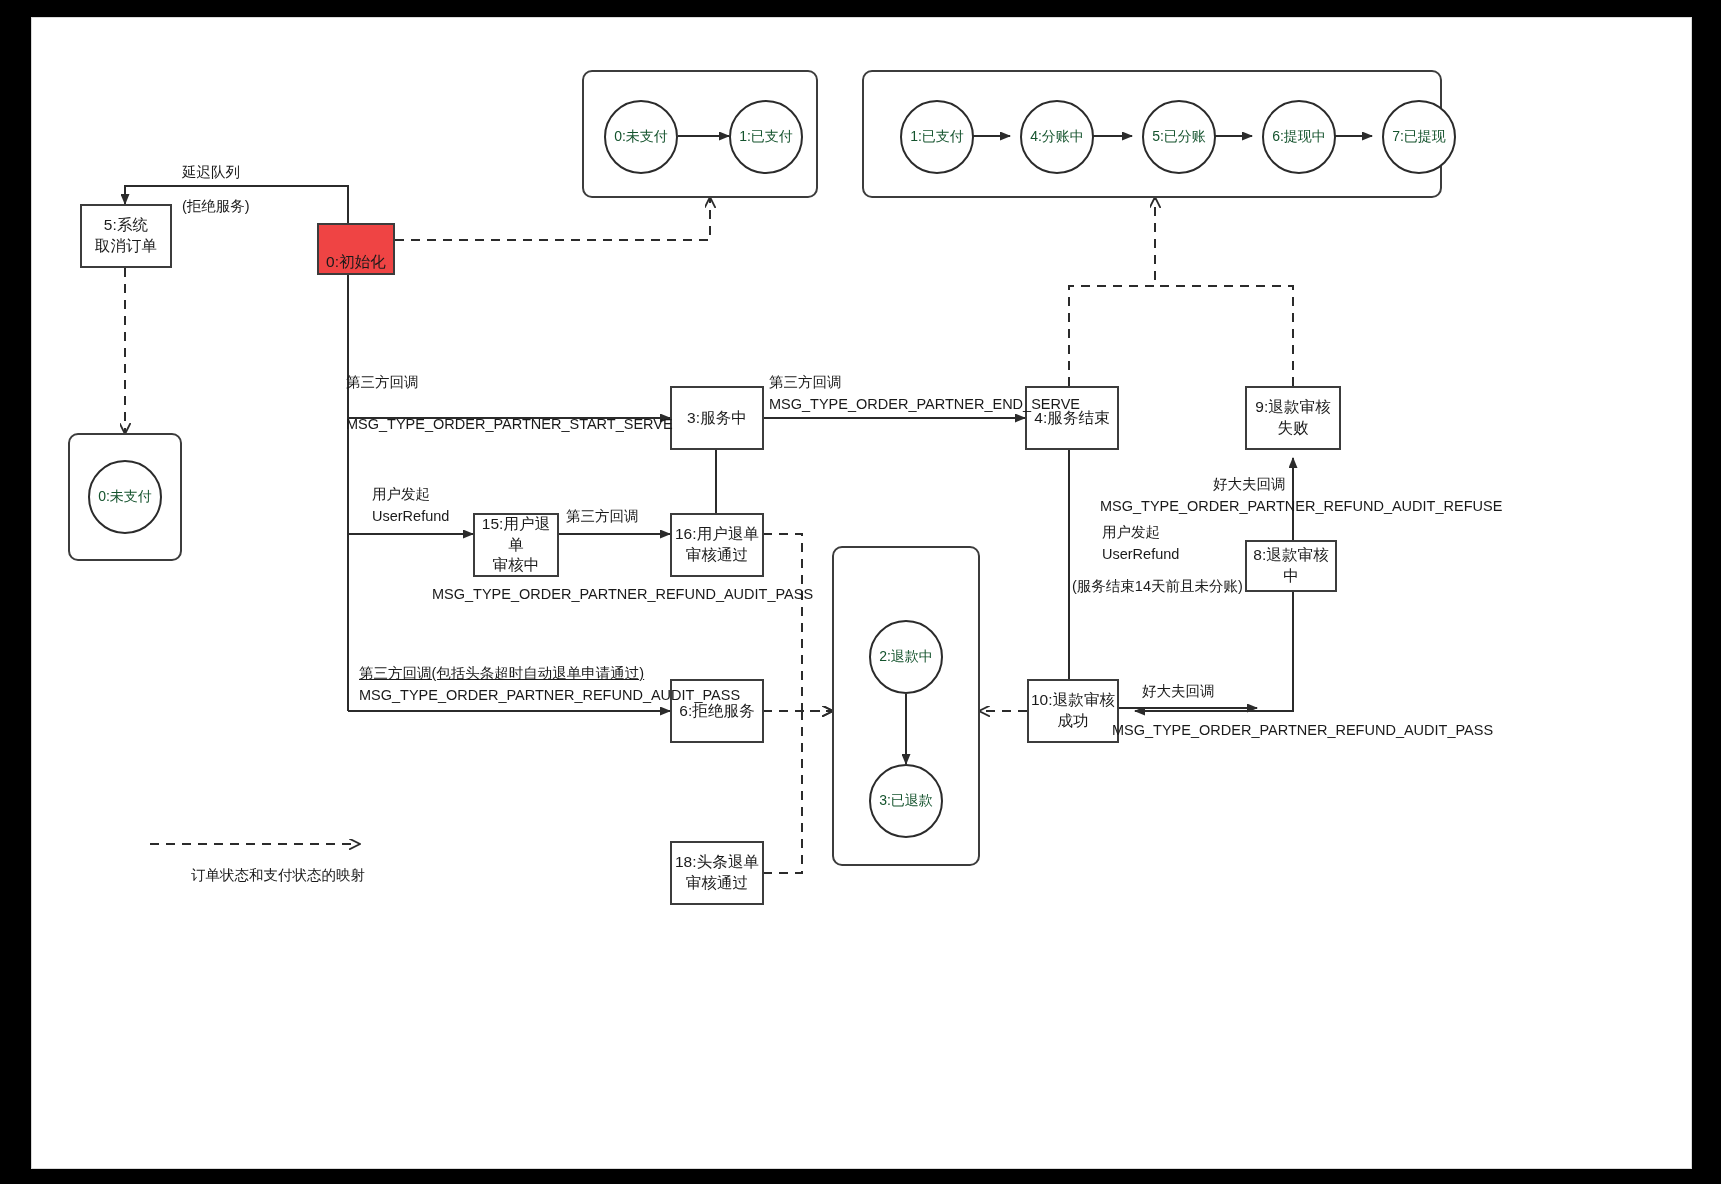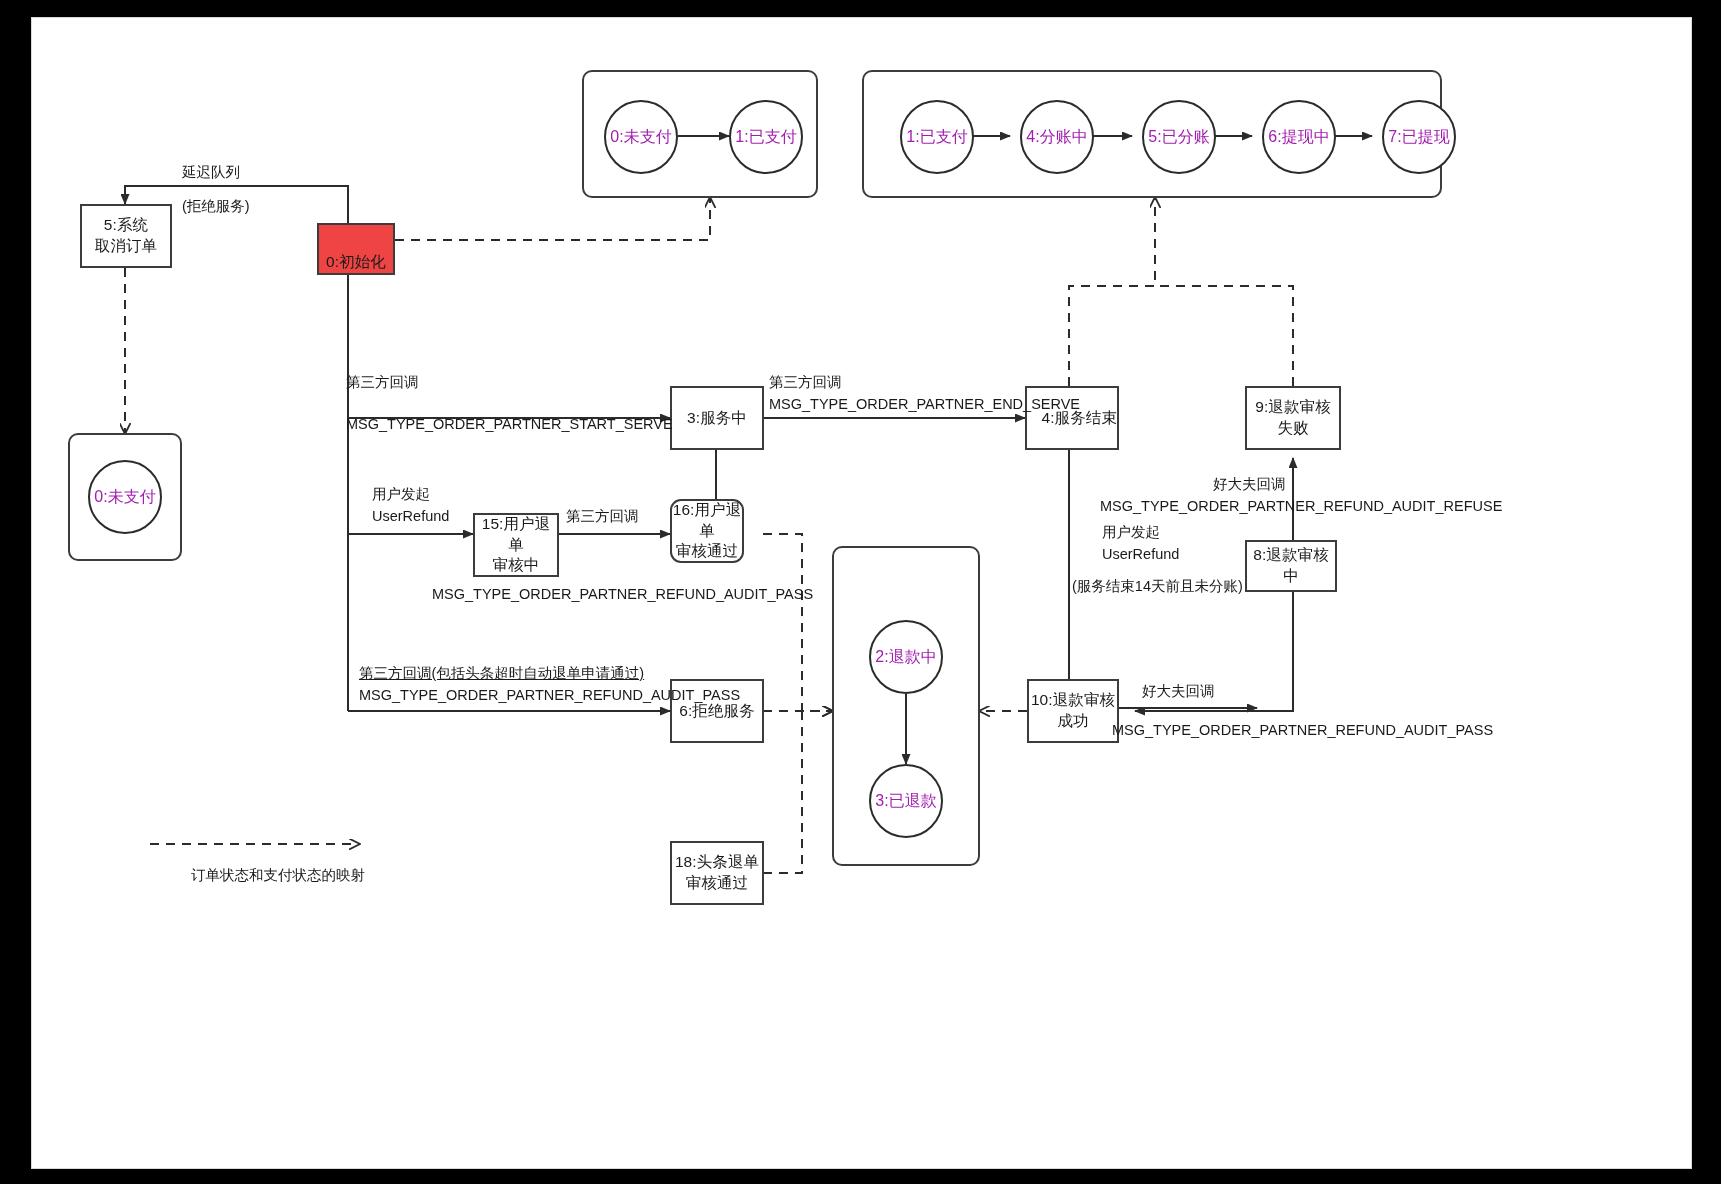--- a/index.html
+++ b/index.html
@@ -5,21 +5,21 @@
   html,body{margin:0;padding:0;background:#000;}
   body{font-family:"Liberation Sans","DejaVu Sans",sans-serif;}
   #stage{position:relative;width:1721px;height:1184px;background:#000;overflow:hidden;}
   #canvas{position:absolute;left:31px;top:17px;width:1659px;height:1150px;background:#fff;border:1px solid #d9d9d9;}
   .node{position:absolute;box-sizing:border-box;border:2px solid #3c3c3c;background:#fff;
         display:flex;align-items:center;justify-content:center;text-align:center;
         font-size:15.5px;color:#1a1a1a;line-height:1.35;letter-spacing:.1px;}
   .node.yellow{background:#ef4444;border-color:#3c3c3c;align-items:flex-end;}
   .circle{position:absolute;box-sizing:border-box;border:2px solid #2b2b2b;border-radius:50%;background:#fff;
           display:flex;align-items:center;justify-content:center;text-align:center;
-          font-size:16px;color:#a21caf;}
+          font-size:14px;color:#14532d;}
   .group{position:absolute;box-sizing:border-box;border:2px solid #3c3c3c;border-radius:10px;background:transparent;}
   .lbl{position:absolute;font-size:14.5px;color:#1a1a1a;text-align:left;line-height:1.45;white-space:pre;}
   svg.edges{position:absolute;left:0;top:0;width:100%;height:100%;overflow:visible;}
   .legend-txt{position:absolute;font-size:14.5px;color:#1a1a1a;}
 </style>
 </head>
 <body>
 
 <div id="stage">
   <div id="canvas">
@@ -113,35 +113,35 @@
 取消订单</span></div>
 
     <div class="node yellow" style="left:285px;top:205px;width:78px;height:52px;">
         <span>0:初始化</span>
       </div>
 
     <div class="node" style="left:638px;top:368px;width:94px;height:64px;">
         <span>3:服务中</span>
       </div>
 
-    <div class="node" style="left:993px;top:368px;width:94px;height:64px;justify-content:flex-end;">
+    <div class="node" style="left:993px;top:368px;width:94px;height:64px;">
         <span>4:服务结束</span>
       </div>
 
     <div class="node" style="left:1213px;top:368px;width:96px;height:64px;white-space:pre-line;"><span>9:退款审核
 失败</span></div>
 
     <div class="node" style="left:1213px;top:522px;width:92px;height:52px;">
         <span>8:退款审核中</span>
       </div>
 
     <div class="node" style="left:441px;top:495px;width:86px;height:64px;white-space:pre-line;"><span>15:用户退单
 审核中</span></div>
 
-    <div class="node" style="left:638px;top:481px;width:74px;height:64px;white-space:pre-line;border-radius:11px;"><span>16:用户退单
+    <div class="node" style="left:638px;top:495px;width:94px;height:64px;white-space:pre-line;"><span>16:用户退单
 审核通过</span></div>
 
     <div class="node" style="left:638px;top:661px;width:94px;height:64px;">
         <span>6:拒绝服务</span>
       </div>
 
     <div class="node" style="left:995px;top:661px;width:92px;height:64px;white-space:pre-line;"><span>10:退款审核
 成功</span></div>
 
     <div class="node" style="left:638px;top:823px;width:94px;height:64px;white-space:pre-line;"><span>18:头条退单

